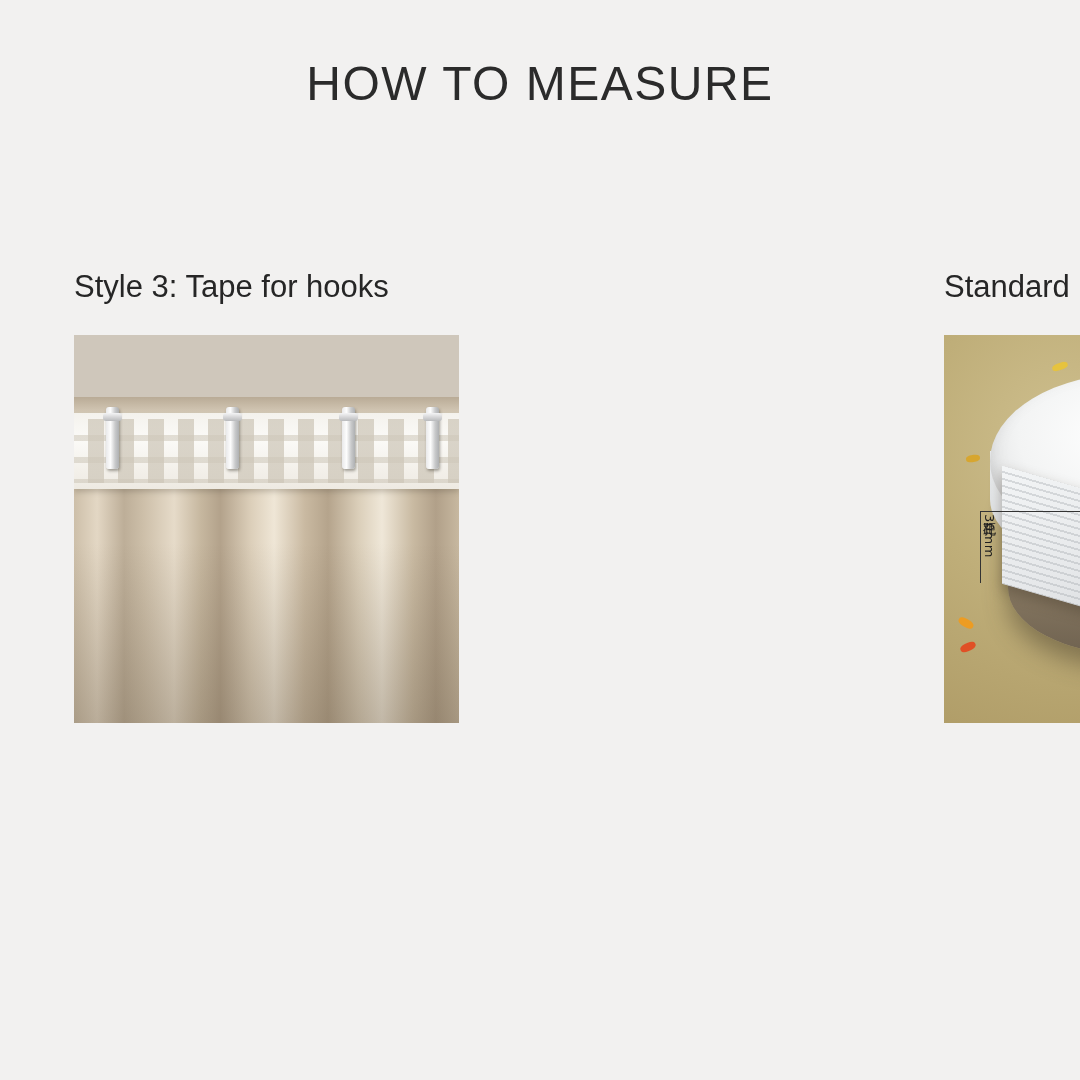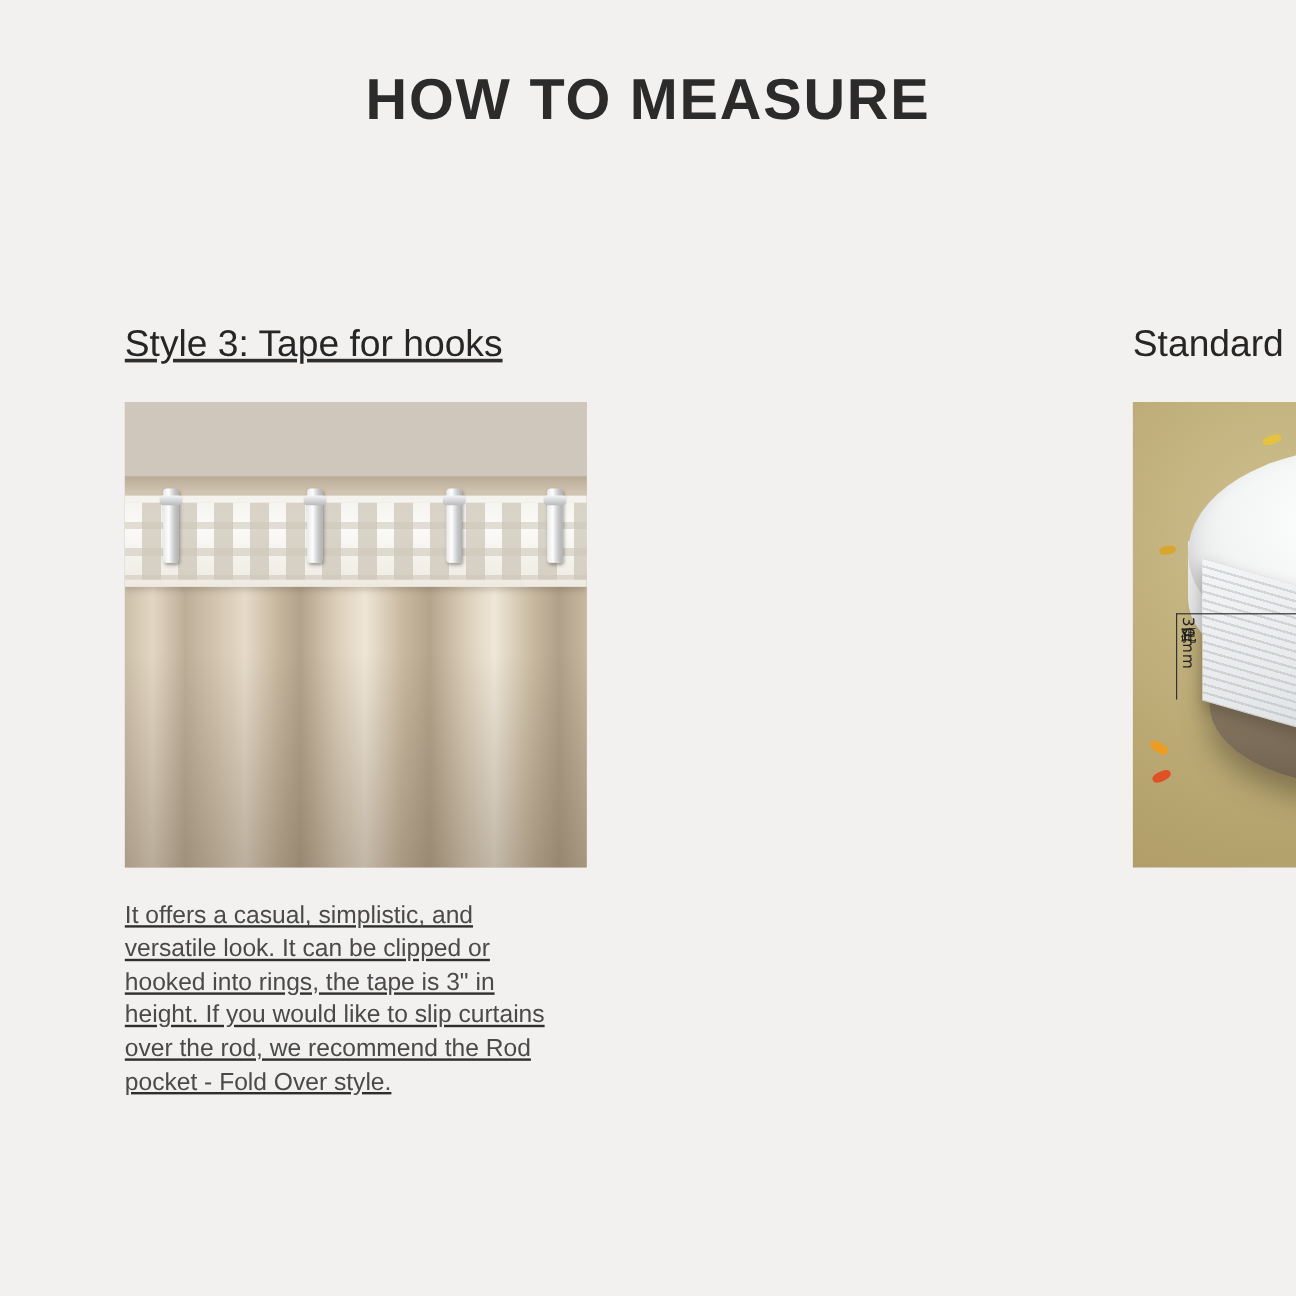--- a/index.html
+++ b/index.html
@@ -22,41 +22,40 @@
     box-sizing: border-box;
   }
 
   .page-title {
     position: absolute;
     top: 56px;
     left: 0;
     width: 1080px;
     text-align: center;
     font-size: 48px;
-    font-weight: bold;
+    font-weight: normal;
     letter-spacing: 1.5px;
     color: #2b2b2b;
   }
 
   .columns {
     position: absolute;
     top: 268px;
     left: 0;
     width: 1080px;
     display: flex;
     gap: 0px;
   }
 
   .col {
     box-sizing: border-box;
   }
   .col-left {
     width: 470px;
-    padding-left: 104px;
-    text-decoration: underline;
+    padding-left: 74px;
   }
   .col-right {
     width: 610px;
     padding-left: 474px;
   }
 
   .col-heading {
     font-size: 31px;
     font-weight: normal;
     color: #262626;
@@ -246,21 +245,20 @@
         <div class="tape-band">
           <div class="tape-weave"></div>
         </div>
         <div class="hook h1"></div>
         <div class="hook h2"></div>
         <div class="hook h3"></div>
         <div class="hook h4"></div>
         <div class="curtain-shadow"></div>
       </div>
 
-      <p class="caption">It offers a casual, simplistic, and versatile look. It can be clipped or hooked into rings, the tape is 3" in height. If you would like to slip curtains over the rod, we recommend the Rod pocket - Fold Over style.</p>
     </div>
 
     <div class="col col-right">
       <h2 class="col-heading">Standard Hooks</h2>
 
       <div class="photo right">
         <div class="mat-bg"></div>
 
         <div class="mat-speck" style="left:108px; top:28px; width:16px; height:7px; background:#e8c33a; transform:rotate(-20deg);"></div>
 

